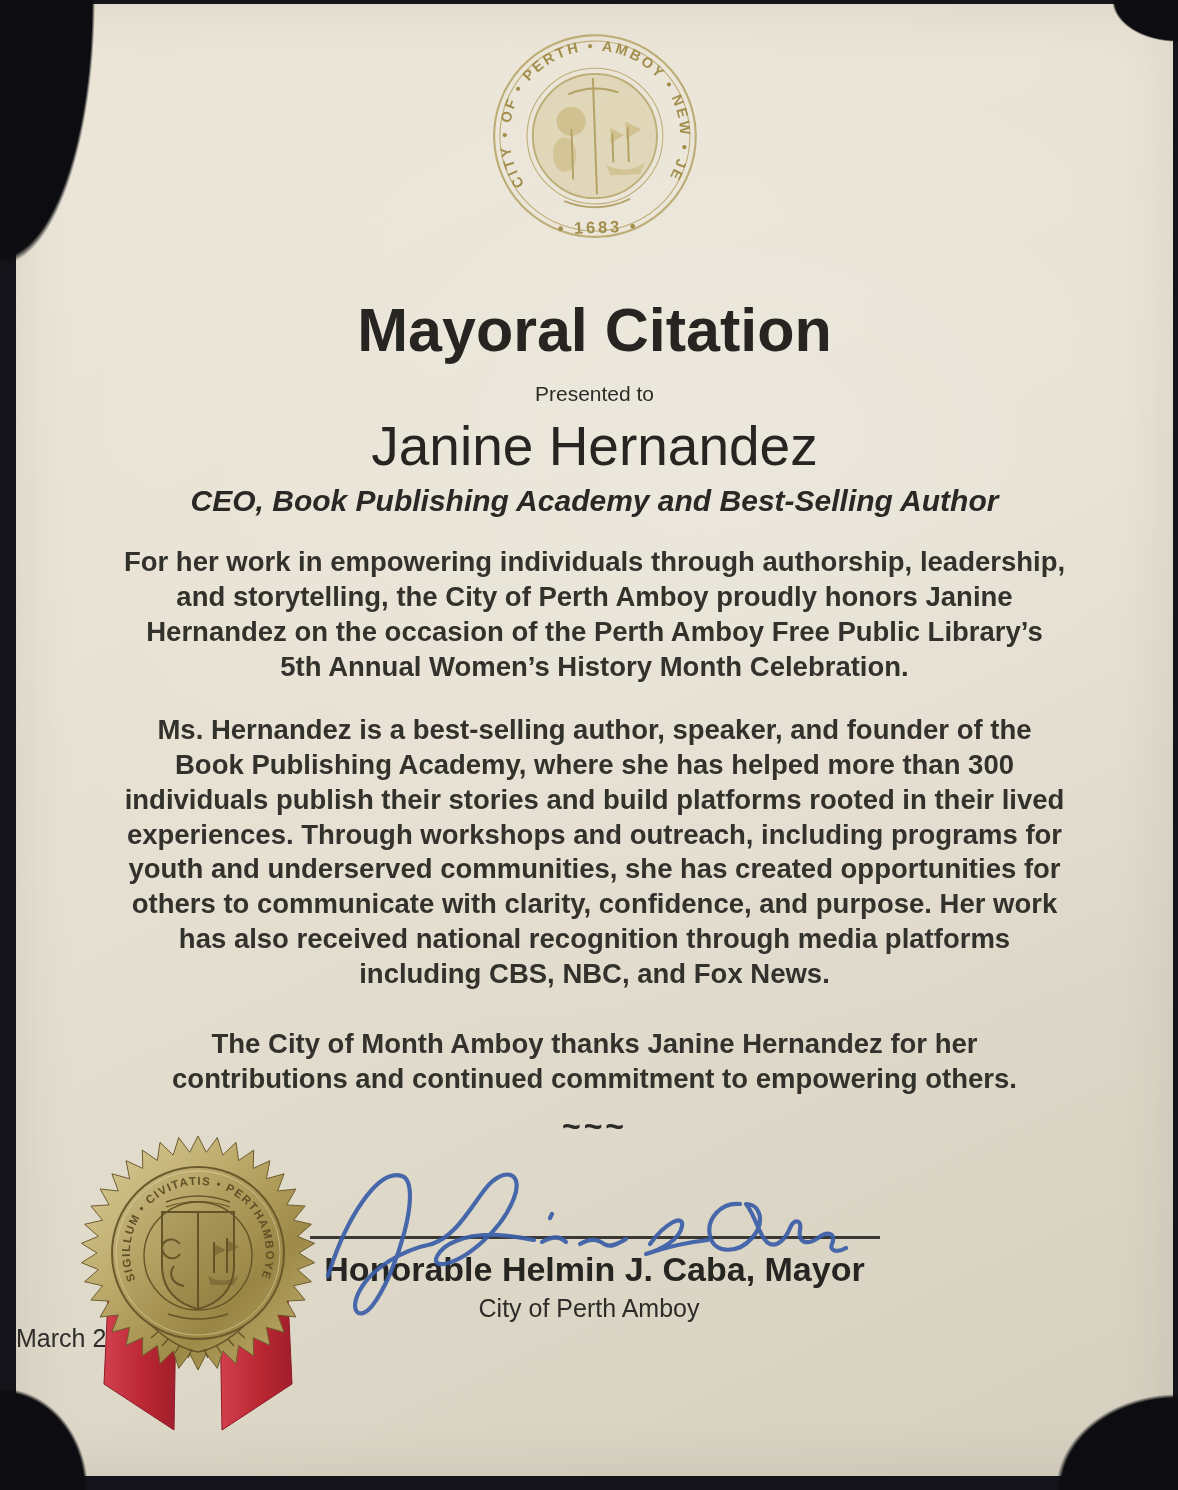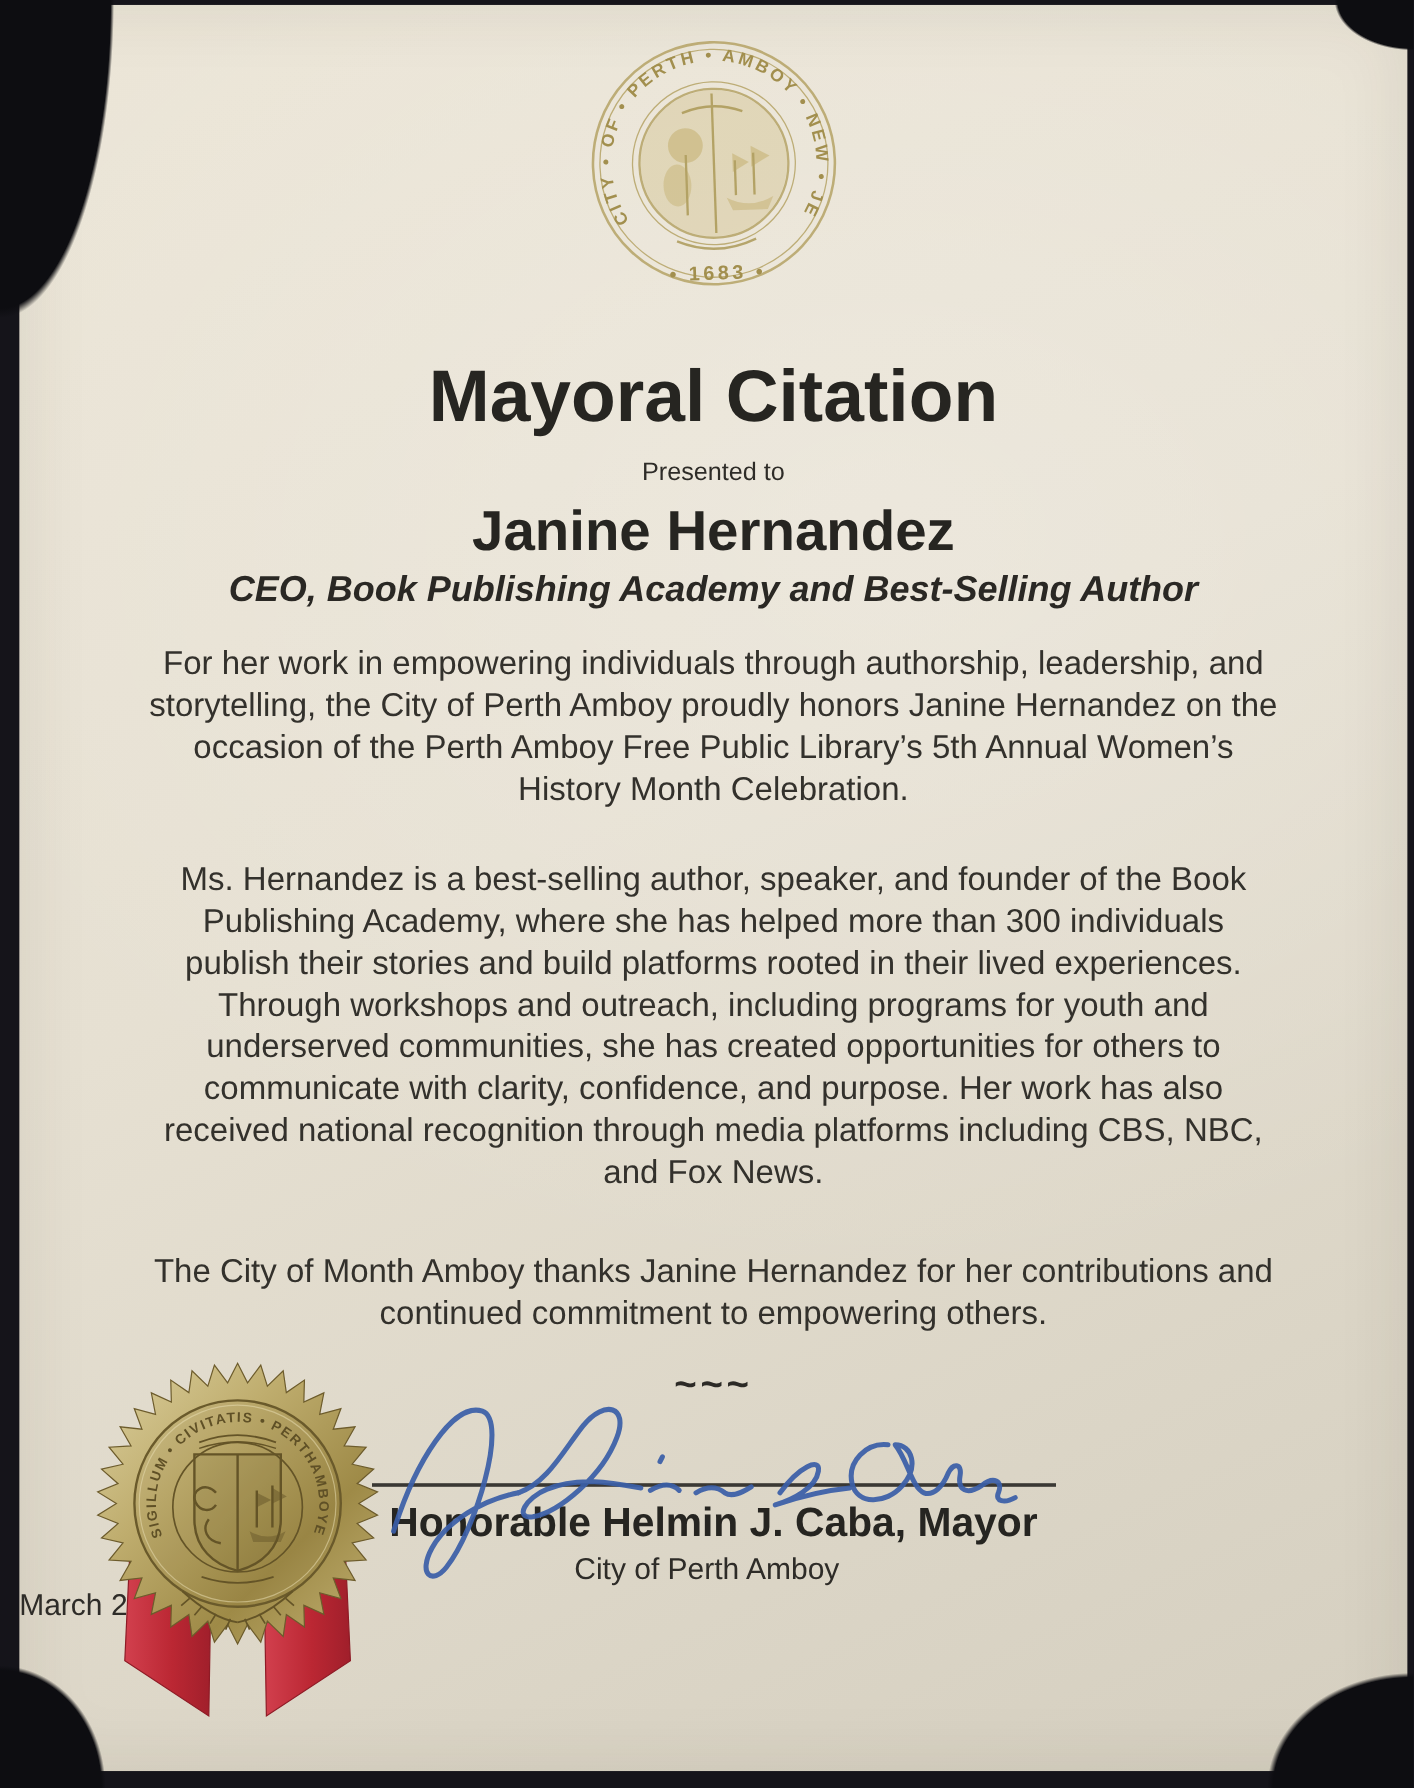--- a/index.html
+++ b/index.html
@@ -26,25 +26,25 @@
     background:radial-gradient(88px 102px at 0 100%,#0d0d11 0%,#0d0d11 96%,rgba(13,13,17,0) 100%);}
   .corner.br{right:0;bottom:0;width:122px;height:96px;
     background:radial-gradient(122px 96px at 100% 100%,#0d0d11 0%,#0d0d11 96%,rgba(13,13,17,0) 100%);}
 
   .seal-top{margin-top:8px;transform:rotate(-2deg);}
   .title{
     margin-top:34px;font-size:61px;font-weight:700;color:#262521;
     letter-spacing:0px;line-height:1.05;
   }
   .presented{margin-top:20px;font-size:21px;font-weight:400;color:#2e2c28;}
-  .recipient-name{margin-top:8px;font-size:47px;font-weight:700;color:#262521;}
+  .recipient-name{margin-top:8px;font-size:55px;font-weight:400;color:#262521;}
   .recipient-title{margin-top:6px;font-size:30px;font-weight:700;color:#2a2824;font-style:italic;}
   .body-par{
-    width:945px;margin:16px;text-align:center;
-    font-size:27.5px;line-height:1.27;font-weight:400;color:#33312c;
+    width:945px;margin:4px;text-align:center;
+    font-size:27.5px;line-height:1.27;font-weight:700;color:#33312c;
   }
   .p1{margin-top:27px;} .p2{margin-top:24px;} .p3{margin-top:31px;}
   .tildes{margin-top:7px;font-size:32px;font-weight:700;letter-spacing:3px;color:#2c2a26;}
 
   .sig-line{position:absolute;left:50%;transform:translateX(-50%);top:1232px;width:570px;height:2.5px;background:#3a3834;z-index:2;}
   .sig-svg{position:absolute;left:282px;top:1150px;z-index:3;}
   .signer-name{position:absolute;left:0;right:0;top:1246px;text-align:center;font-size:34px;font-weight:700;color:#262521;}
   .signer-org{position:absolute;left:0;right:11px;top:1290px;text-align:center;font-size:25px;font-weight:500;color:#2e2c28;}
   .sign-date{position:absolute;left:0;right:0;top:1320px;text-align:left;font-size:25px;font-weight:500;color:#2e2c28;}
 

